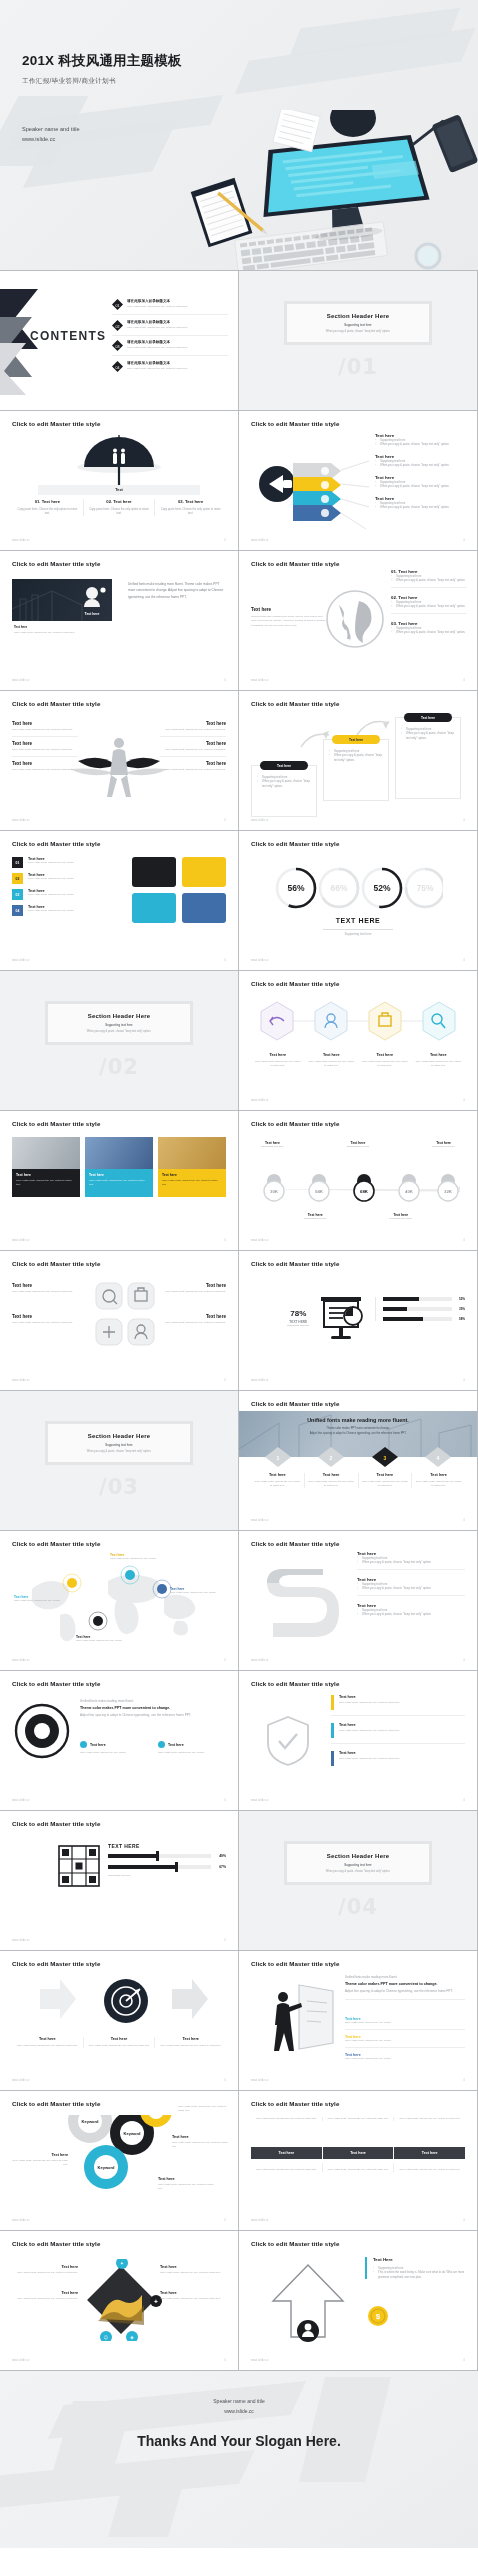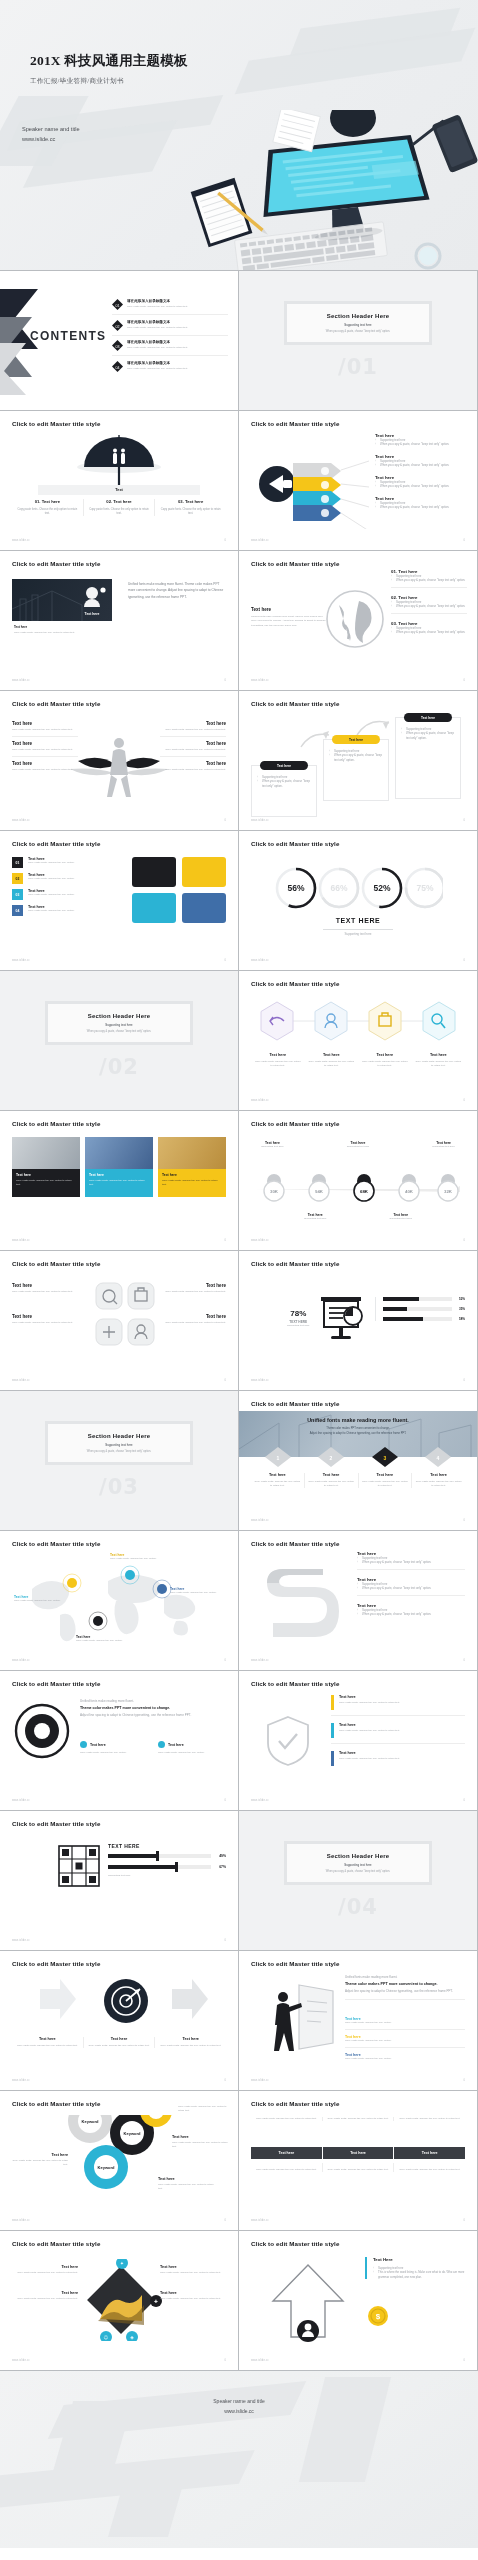--- a/index.html
+++ b/index.html
@@ -18,21 +18,21 @@
     overflow: hidden;
   }
   .cover .ribbon {
     position:absolute; background:#e2e5e7; opacity:.85;
   }
   .r1 { width:150px; height:28px; top:18px; left:300px; transform:skewX(-28deg) rotate(-8deg); background:#e4e7e9;}
   .r2 { width:210px; height:34px; top:44px; left:250px; transform:skewX(-30deg) rotate(-9deg); background:#e8eaec;}
   .r3 { width:190px; height:30px; top:108px; left:20px; transform:skewX(-30deg) rotate(-8deg); background:#e5e8ea;}
   .r4 { width:120px; height:52px; top:128px; left:40px; transform:skewX(-32deg) rotate(-8deg); background:#eceef0;}
   .r5 { width:70px; height:70px; top:96px; left:0px; transform:skewX(-28deg); background:#e3e6e8;}
-  .cover-txt { position:absolute; left:30px; top:52px; z-index:6;font-family:Liberation Serif, serif; }
+  .cover-txt { position:absolute; left:22px; top:52px; z-index:6; }
   .cover-title {
     font-size:13.5px; font-weight:bold; color:#1c1d21; letter-spacing:.2px;
   }
   .cover-sub { font-size:6.6px; color:#55585e; margin-top:7px; letter-spacing:.3px;}
   .cover-meta { position:absolute; left:22px; top:125px; z-index:6; font-size:5.6px; color:#4a4d52; line-height:1.75;}
   .desk { position:absolute; right:0; bottom:0; width:300px; height:160px; z-index:5;}
 
   
   .grid { display:flex; flex-wrap:wrap; width:478px; background:#b9bcc0; gap:1px; padding-top:1px;}
   .slide {
@@ -1264,15 +1264,16 @@
   <div class="thanks">
     <div class="rb tb1"></div>
     <div class="rb tb2"></div>
     <div class="rb tb3"></div>
     <div class="rb tb4"></div>
     <div class="rb tb5"></div>
     <div class="thanks-meta">
       <div>Speaker name and title</div>
       <div>www.islide.cc</div>
     </div>
+    <div class="thanks-title">Thanks And Your Slogan Here.</div>
   </div>
 
 </div>
 
 </body></html>

